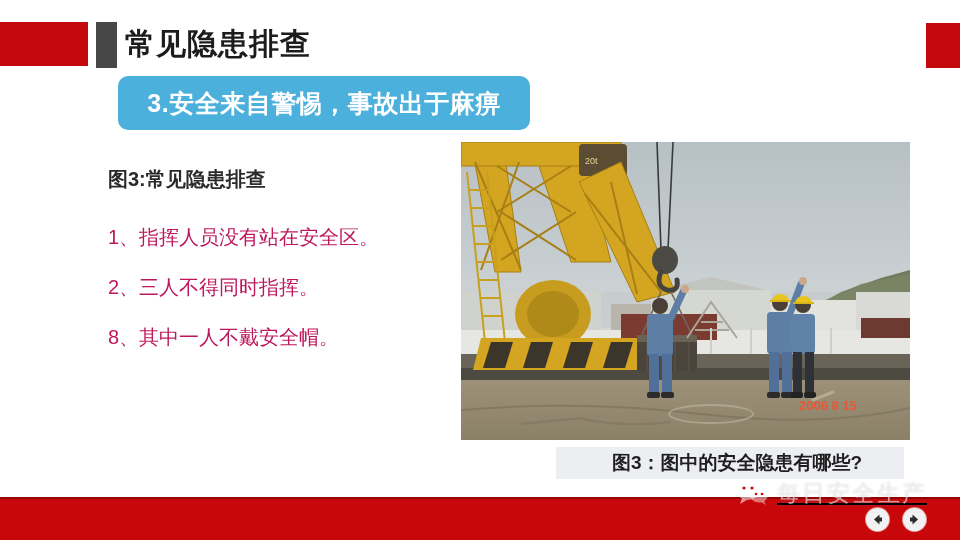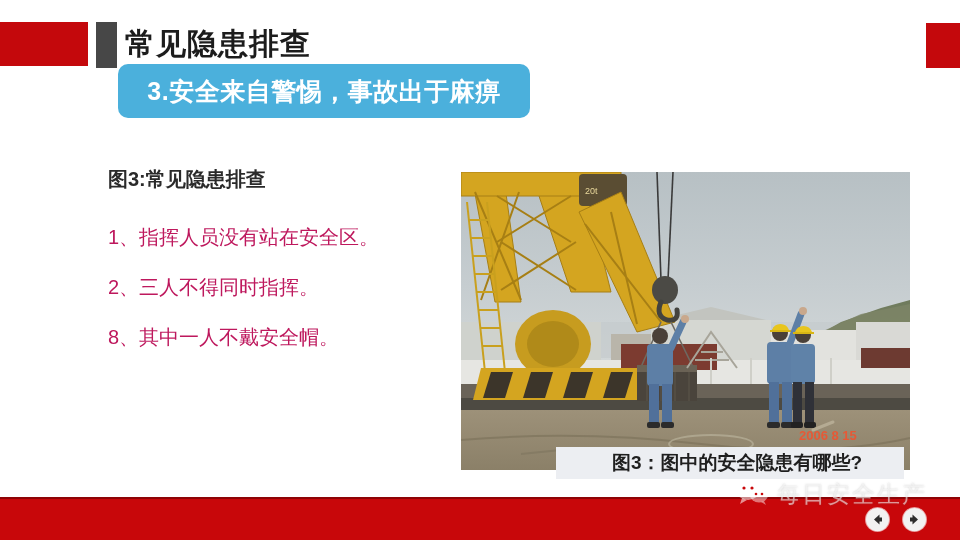--- a/index.html
+++ b/index.html
@@ -52,21 +52,21 @@
     color: #1c1c1c;
     letter-spacing: 1px;
     line-height: 44px;
     white-space: nowrap;
   }
 
   
   .banner {
     position: absolute;
     left: 118px;
-    top: 64px;
+    top: 76px;
     width: 412px;
     height: 54px;
     background: #4bb0dc;
     border-radius: 10px;
     display: flex;
     align-items: center;
     justify-content: center;
   }
   .banner-text {
     font-size: 25px;
@@ -101,21 +101,20 @@
 
   
   .photo {
     position: absolute;
     left: 461px;
     top: 142px;
     width: 449px;
     height: 298px;
     overflow: hidden;
     background: #9aa3a8;
-    margin-top: 30px;
   }
   .photo svg { display: block; }
 
   
   .caption-box {
     position: absolute;
     left: 556px;
     top: 447px;
     width: 348px;
     height: 32px;
@@ -143,23 +142,24 @@
     border-top: 2px solid #8e0306;
     box-sizing: border-box;
   }
 
   
   .watermark {
     position: absolute;
     left: 735px;
     top: 478px;
     display: flex;
-    align-items: flex-end;
+    align-items: flex-start;
     gap: 8px;
     pointer-events: none;
+    text-decoration: underline;
   }
   .wm-text {
     font-size: 23px;
     color: rgba(255,255,255,0.55);
     letter-spacing: 2px;
     white-space: nowrap;
     text-shadow: 0 0 2px rgba(120,120,120,0.35);
   }
 
   

